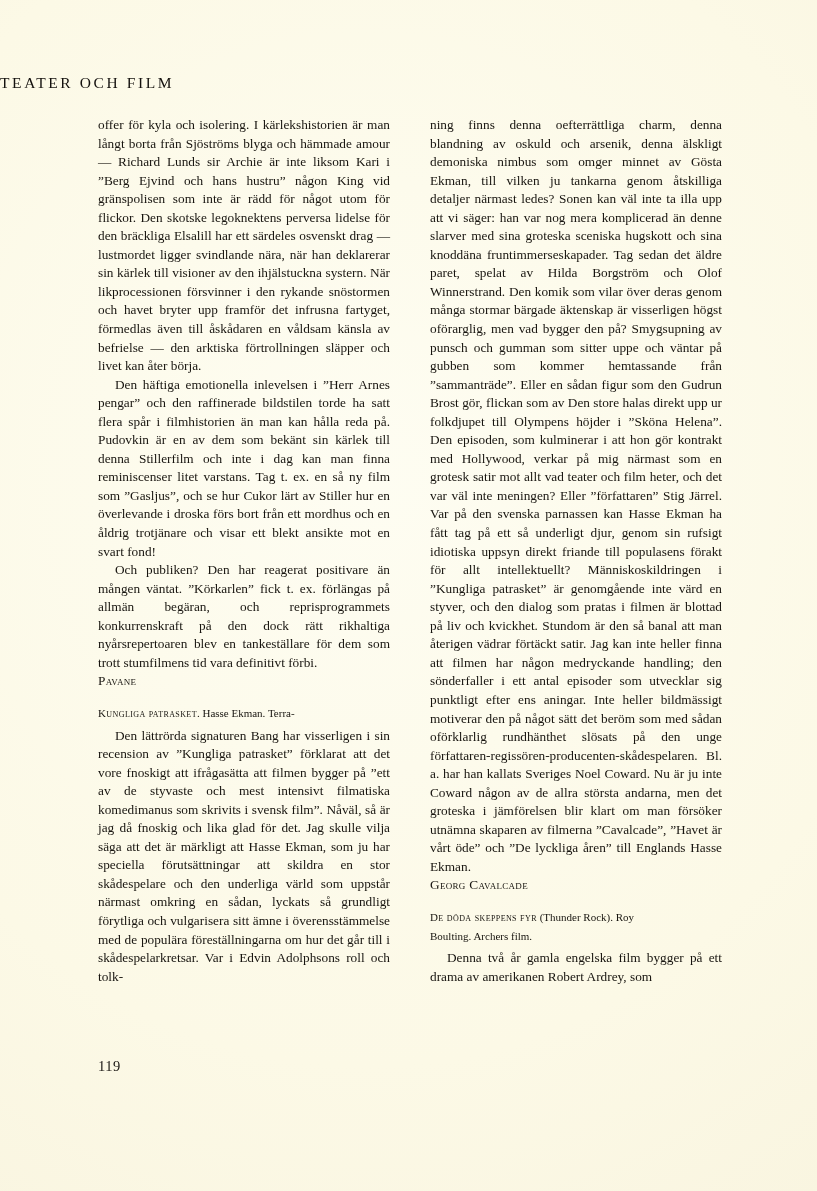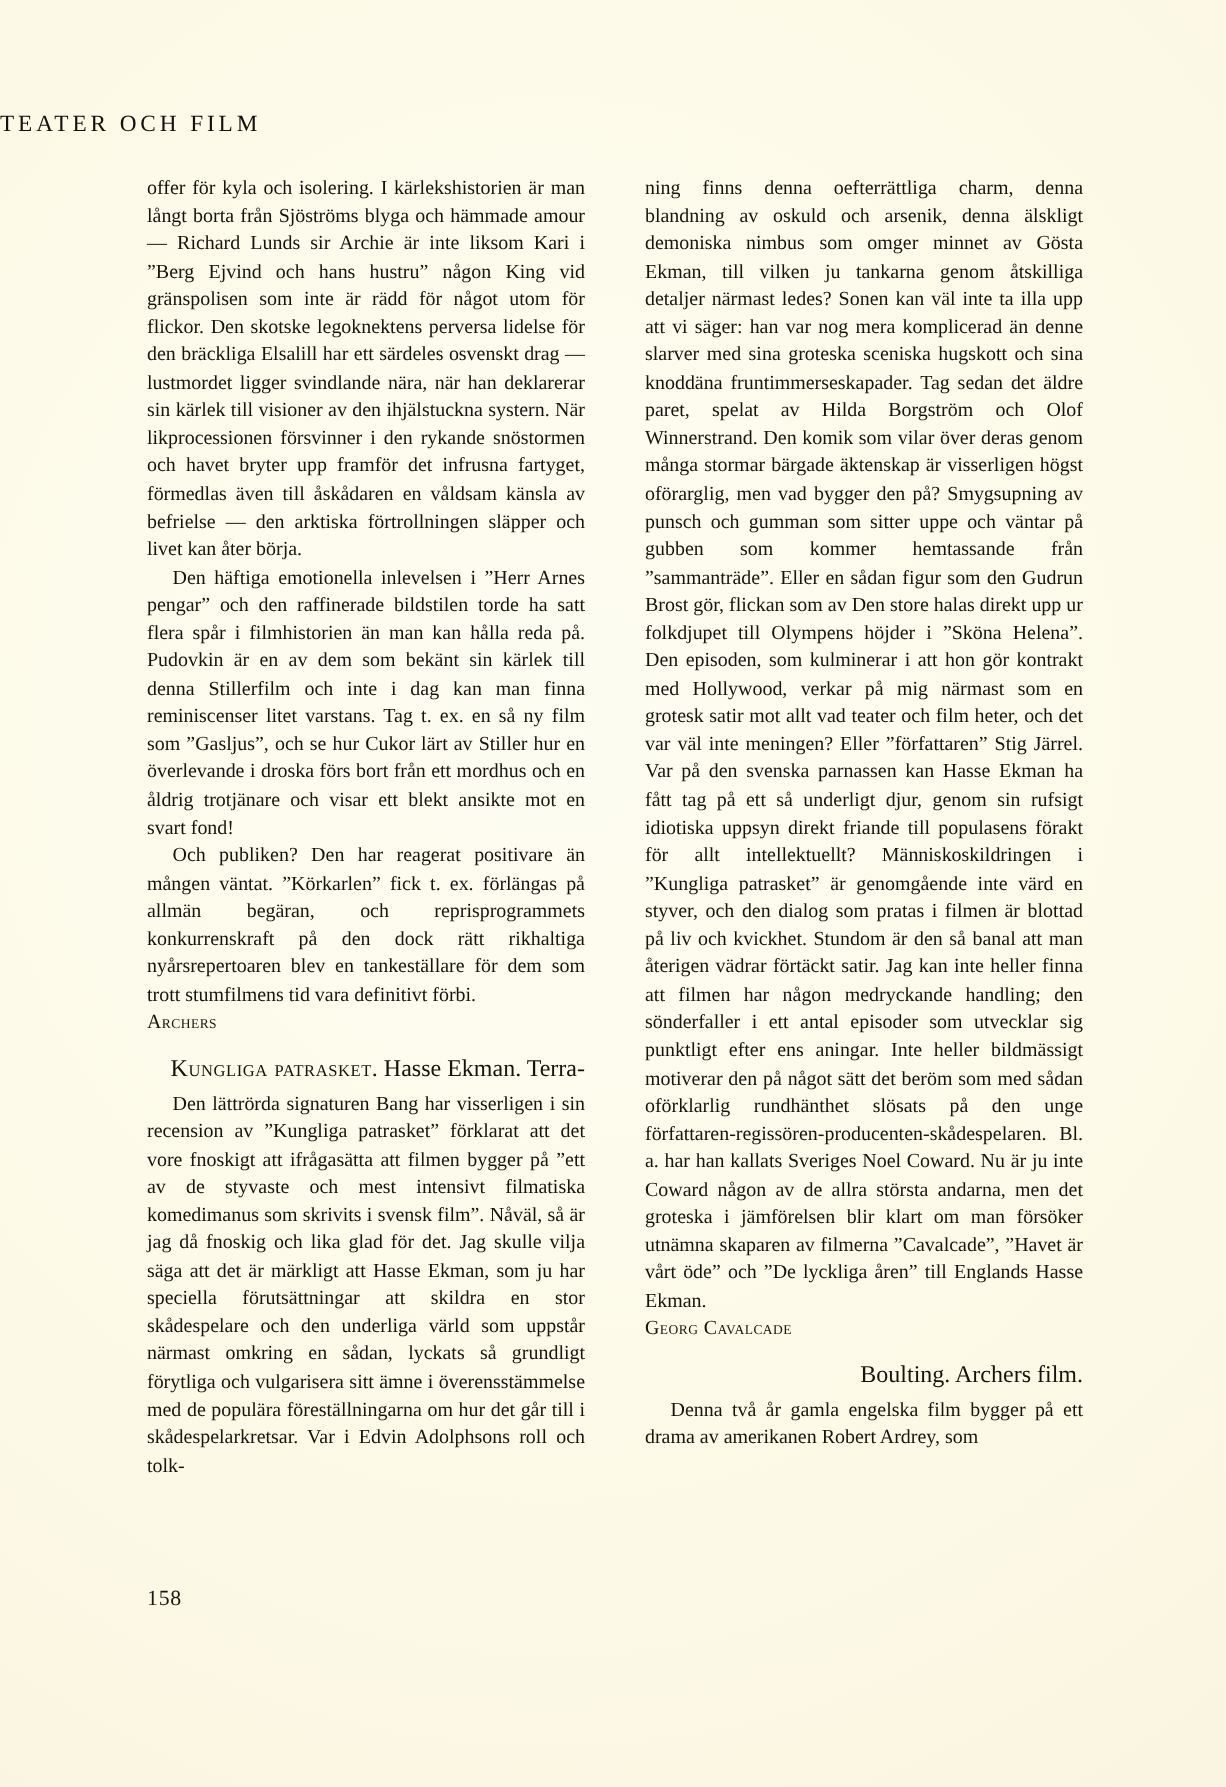--- a/index.html
+++ b/index.html
@@ -61,23 +61,23 @@
   p.body.indent {
     text-indent: 17px;
   }
   .sig {
     text-align: right;
     font-variant: small-caps;
     letter-spacing: 0.3px;
   }
   .film-head {
     margin: 0;
-    font-size: 16px;
+    font-size: 11px;
     line-height: 18.55px;
-    text-align: right;
+    text-align: left;
     color: #17140f;
   }
   .film-head .sc {
     font-variant: small-caps;
     letter-spacing: 0.4px;
   }
   .gap-before {
     margin-top: 13px;
   }
   .gap-after {
@@ -104,41 +104,42 @@
   <div class="columns">
 
     <div class="col">
 
       <p class="body">offer för kyla och isolering. I kärlekshistorien är man långt borta från Sjöströms blyga och hämmade amour — Richard Lunds sir Archie är inte liksom Kari i ”Berg Ejvind och hans hustru” någon King vid gränspolisen som inte är rädd för något utom för flickor. Den skotske legoknektens perversa lidelse för den bräckliga Elsalill har ett särdeles osvenskt drag — lustmordet ligger svindlande nära, när han deklarerar sin kärlek till visioner av den ihjälstuckna systern. När likprocessionen försvinner i den rykande snöstormen och havet bryter upp framför det infrusna fartyget, förmedlas även till åskådaren en våldsam känsla av befrielse — den arktiska förtrollningen släpper och livet kan åter börja.</p>
 
       <p class="body indent">Den häftiga emotionella inlevelsen i ”Herr Arnes pengar” och den raffinerade bildstilen torde ha satt flera spår i filmhistorien än man kan hålla reda på. Pudovkin är en av dem som bekänt sin kärlek till denna Stillerfilm och inte i dag kan man finna reminiscenser litet varstans. Tag t. ex. en så ny film som ”Gasljus”, och se hur Cukor lärt av Stiller hur en överlevande i droska förs bort från ett mordhus och en åldrig trotjänare och visar ett blekt ansikte mot en svart fond!</p>
 
       <p class="body indent">Och publiken? Den har reagerat positivare än mången väntat. ”Körkarlen” fick t. ex. förlängas på allmän begäran, och reprisprogrammets konkurrenskraft på den dock rätt rikhaltiga nyårsrepertoaren blev en tankeställare för dem som trott stumfilmens tid vara definitivt förbi.</p>
 
-      <p class="body sig">Archers</p>
+      <p class="body sig">Pavane</p>
 
       <div class="gap-before gap-after">
         <p class="film-head"><span class="sc">Kungliga patrasket</span><span>. Hasse Ekman. Terra-</span></p>
       </div>
 
       <p class="body indent">Den lättrörda signaturen Bang har visserligen i sin recension av ”Kungliga patrasket” förklarat att det vore fnoskigt att ifrågasätta att filmen bygger på ”ett av de styvaste och mest intensivt filmatiska komedimanus som skrivits i svensk film”. Nåväl, så är jag då fnoskig och lika glad för det. Jag skulle vilja säga att det är märkligt att Hasse Ekman, som ju har speciella förutsättningar att skildra en stor skådespelare och den underliga värld som uppstår närmast omkring en sådan, lyckats så grundligt förytliga och vulgarisera sitt ämne i överensstämmelse med de populära föreställningarna om hur det går till i skådespelarkretsar. Var i Edvin Adolphsons roll och tolk-</p>
 
     </div>
 
     <div class="col">
 
       <p class="body">ning finns denna oefterrättliga charm, denna blandning av oskuld och arsenik, denna älskligt demoniska nimbus som omger minnet av Gösta Ekman, till vilken ju tankarna genom åtskilliga detaljer närmast ledes? Sonen kan väl inte ta illa upp att vi säger: han var nog mera komplicerad än denne slarver med sina groteska sceniska hugskott och sina knoddäna fruntimmerseskapader. Tag sedan det äldre paret, spelat av Hilda Borgström och Olof Winnerstrand. Den komik som vilar över deras genom många stormar bärgade äktenskap är visserligen högst oförarglig, men vad bygger den på? Smygsupning av punsch och gumman som sitter uppe och väntar på gubben som kommer hemtassande från ”sammanträde”. Eller en sådan figur som den Gudrun Brost gör, flickan som av Den store halas direkt upp ur folkdjupet till Olympens höjder i ”Sköna Helena”. Den episoden, som kulminerar i att hon gör kontrakt med Hollywood, verkar på mig närmast som en grotesk satir mot allt vad teater och film heter, och det var väl inte meningen? Eller ”författaren” Stig Järrel. Var på den svenska parnassen kan Hasse Ekman ha fått tag på ett så underligt djur, genom sin rufsigt idiotiska uppsyn direkt friande till populasens förakt för allt intellektuellt? Människoskildringen i ”Kungliga patrasket” är genomgående inte värd en styver, och den dialog som pratas i filmen är blottad på liv och kvickhet. Stundom är den så banal att man återigen vädrar förtäckt satir. Jag kan inte heller finna att filmen har någon medryckande handling; den sönderfaller i ett antal episoder som utvecklar sig punktligt efter ens aningar. Inte heller bildmässigt motiverar den på något sätt det beröm som med sådan oförklarlig rundhänthet slösats på den unge författaren-regissören-producenten-skådespelaren. Bl. a. har han kallats Sveriges Noel Coward. Nu är ju inte Coward någon av de allra största andarna, men det groteska i jämförelsen blir klart om man försöker utnämna skaparen av filmerna ”Cavalcade”, ”Havet är vårt öde” och ”De lyckliga åren” till Englands Hasse Ekman.</p>
 
       <p class="body sig">Georg Cavalcade</p>
 
       <div class="gap-before gap-after">
+        <p class="film-head"><span class="sc">De döda skeppens fyr</span><span> (Thunder Rock). Roy</span></p>
         <p class="film-head">Boulting. Archers film.</p>
       </div>
 
       <p class="body indent">Denna två år gamla engelska film bygger på ett drama av amerikanen Robert Ardrey, som</p>
 
     </div>
 
   </div>
 
-  <div class="folio">158</div>
+  <div class="folio">119</div>
 
 </div>
 
 </body></html>

